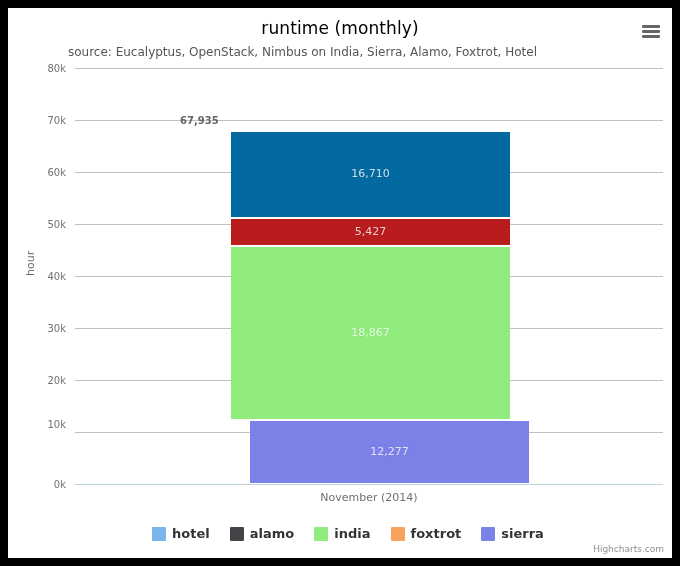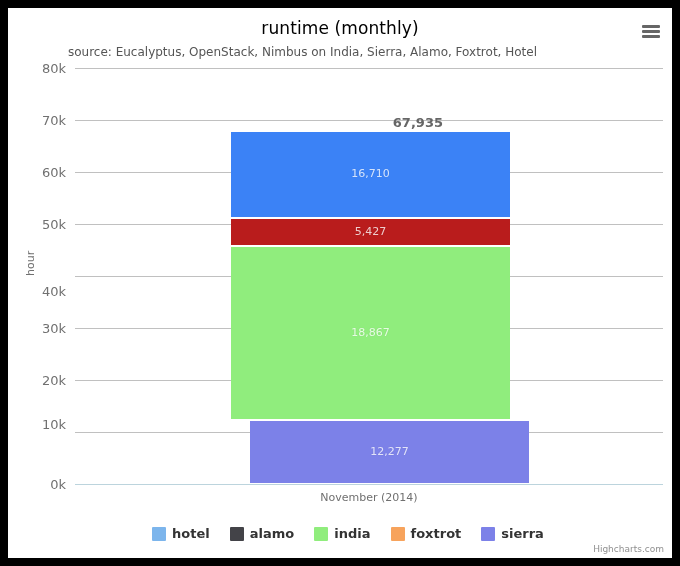--- a/index.html
+++ b/index.html
@@ -84,21 +84,21 @@
   }
   .gridline.zero {
     background: #bcd4dd;
   }
 
   .ytick-label {
     position: absolute;
     right: 100%;
     margin-right: 9px;
     transform: translateY(-50%);
-    font-size: 13px;
+    font-size: 10px;
     color: #707070;
     white-space: nowrap;
     text-align: right;
   }
 
   #yaxis-title {
     position: absolute;
     left: 16px;
     top: 268px;
     font-size: 11px;
@@ -145,24 +145,24 @@
     opacity: 0.78;
     text-shadow: 0 0 2px rgba(0,0,0,0.12);
     white-space: nowrap;
   }
   .segment.tiny .seg-label {
     top: -6px;
   }
 
   #total-label {
     position: absolute;
-    left: 156px;
+    left: 172px;
     width: 279px;
-    text-align: right;
-    font-size: 13px;
+    text-align: left;
+    font-size: 10px;
     font-weight: bold;
     color: #666666;
     white-space: nowrap;
   }
 
   
   #legend {
     position: absolute;
     left: 0;
     top: 518px;
@@ -225,40 +225,40 @@
         <div class="gridline" style="top: 156px;"></div>
         <div class="gridline" style="top: 104px;"></div>
         <div class="gridline" style="top: 52px;"></div>
         <div class="gridline" style="top: 0px;"></div>
       </div>
     <div id="yticks">
         <div class="ytick-label" style="top: 416px;">0k</div>
         <div class="ytick-label" style="top: 356px;">10k</div>
         <div class="ytick-label" style="top: 312px;">20k</div>
         <div class="ytick-label" style="top: 260px;">30k</div>
-        <div class="ytick-label" style="top: 223px;">40k</div>
+        <div class="ytick-label" style="top: 208px;">40k</div>
         <div class="ytick-label" style="top: 156px;">50k</div>
         <div class="ytick-label" style="top: 104px;">60k</div>
         <div class="ytick-label" style="top: 52px;">70k</div>
         <div class="ytick-label" style="top: 0px;">80k</div>
       </div>
     <div id="bar-column">
         <div class="segment" style="height: 63.8404px; bottom: 0px; background: rgb(124, 129, 232); margin-left: 19px;">
           <div class="seg-label" style="top: 23.9202px;">12,277</div>
         </div>
         <div class="segment tiny" style="height: 2px; bottom: 63.8404px; background: rgb(247, 163, 92);">
           <div class="seg-label" style="top: -6px;">36</div>
         </div>
         <div class="segment" style="height: 174.153px; bottom: 64.0276px; background: rgb(144, 237, 125);">
           <div class="seg-label" style="top: 79.0766px;">18,867</div>
         </div>
         <div class="segment" style="height: 28.2204px; bottom: 238.181px; background: #b91c1c;">
           <div class="seg-label" style="top: 6.1102px;">5,427</div>
         </div>
-        <div class="segment" style="height: 86.892px; bottom: 266.401px; background: #3b82f6;">
+        <div class="segment" style="height: 86.892px; bottom: 266.401px; background: #0369a1;">
           <div class="seg-label" style="top: 35.446px;">16,710</div>
         </div>
       </div>
   </div>
 
   <div id="total-label" style="top: 106.738px;">67,935</div>
 
   <div id="xaxis-label">November (2014)</div>
 
   <div id="legend">

